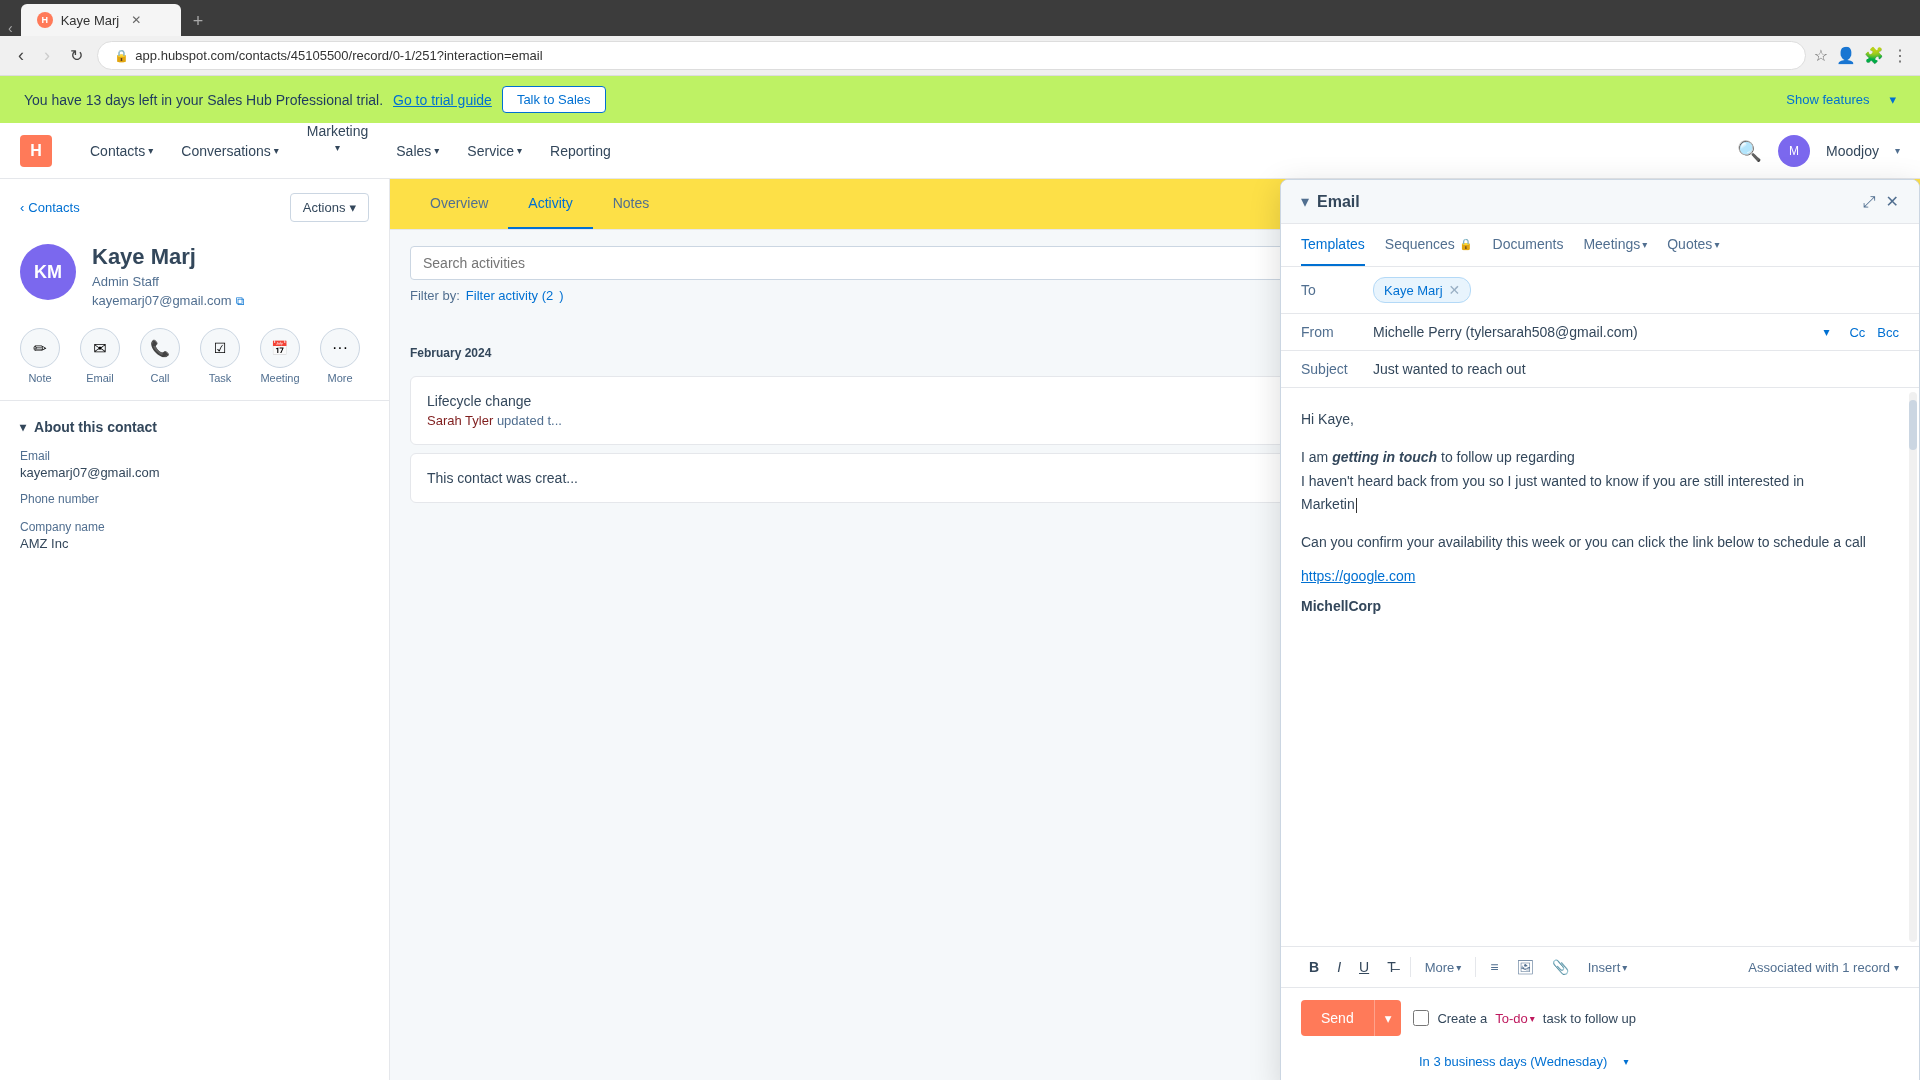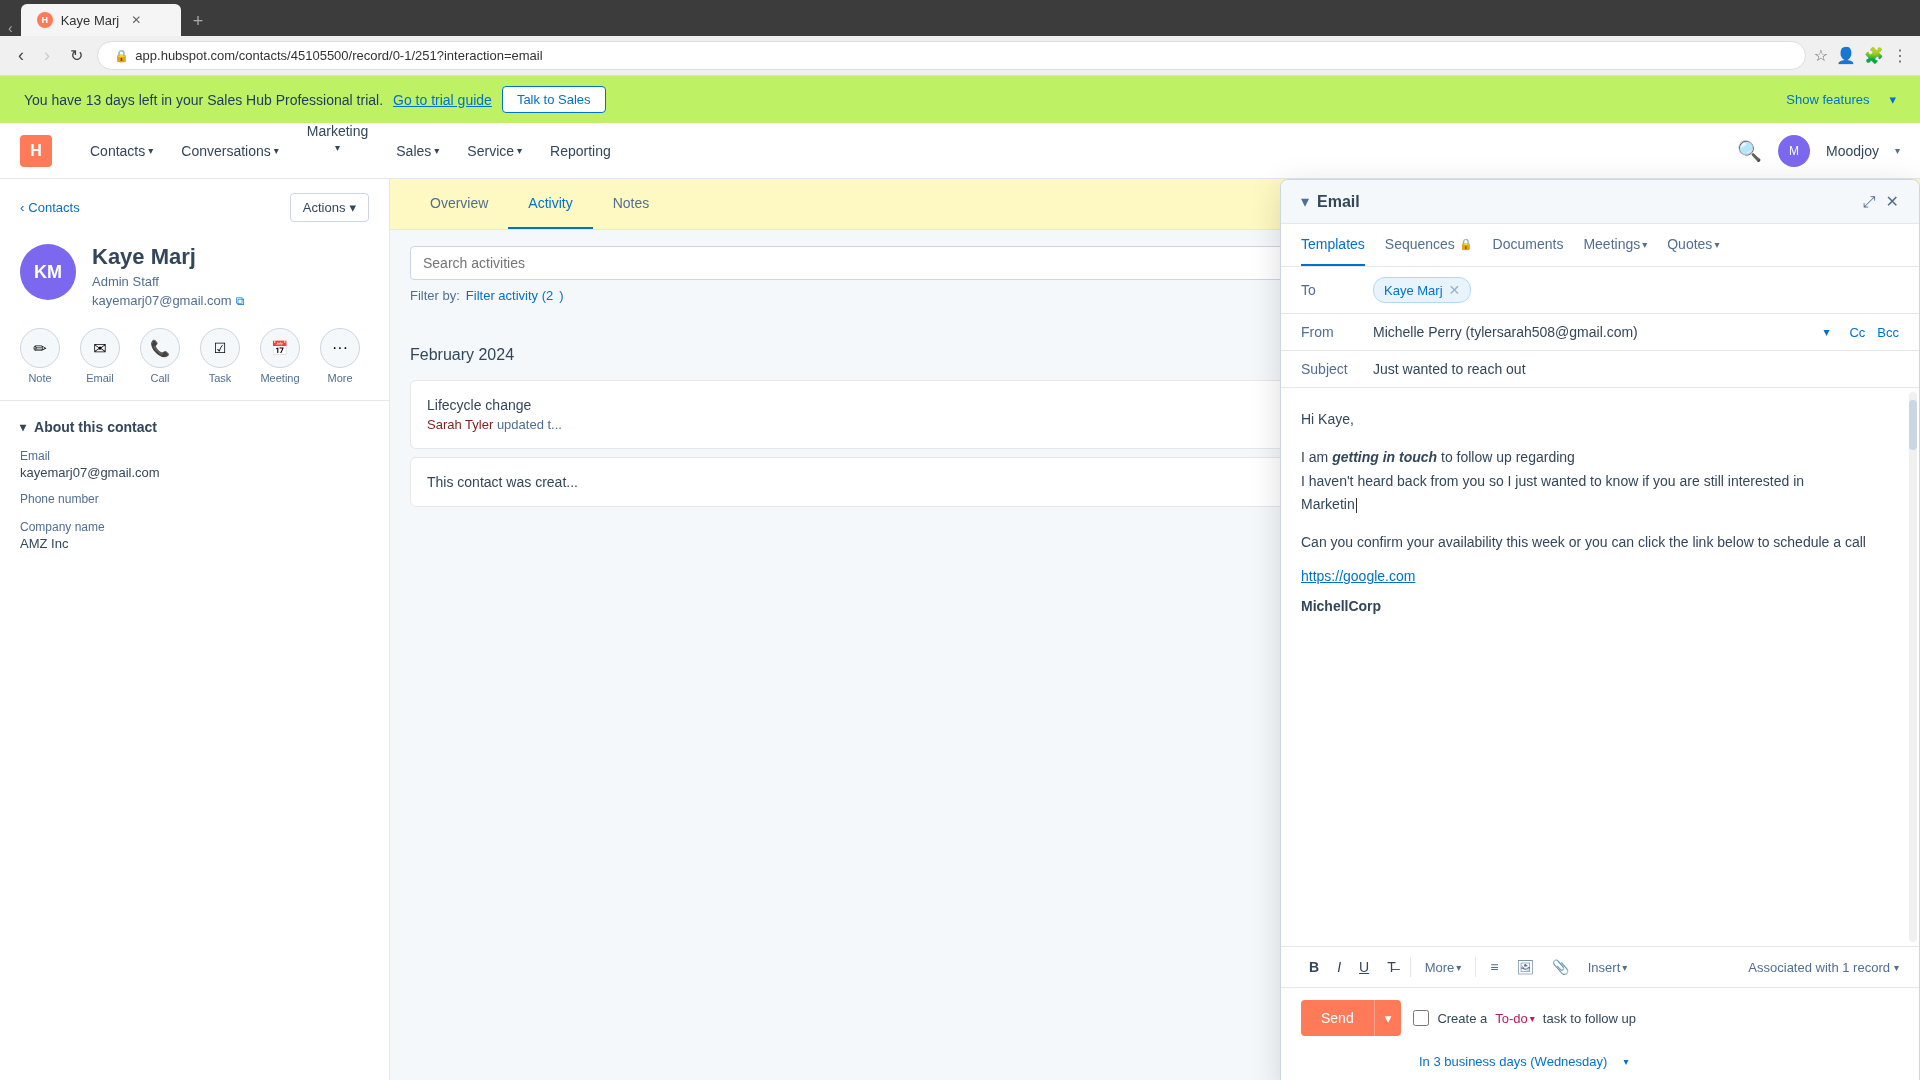--- a/index.html
+++ b/index.html
@@ -169,21 +169,21 @@
         <div style="font-size:13px;color:#33475b;margin-top:2px;"></div>
       </div>
       <div style="padding:6px 0;">
         <div style="font-size:12px;color:#516f90;">Company name</div>
         <div style="font-size:13px;color:#33475b;margin-top:2px;">AMZ Inc</div>
       </div>
     </div>
   </div>
 
   <div style="flex:1;background:#f5f8fa;overflow-y:auto;">
-    <div style="background:#fef9c3;border-bottom:1px solid #e5e7eb;display:flex;padding:0 20px;">
+    <div style="background:#fde047;border-bottom:1px solid #e5e7eb;display:flex;padding:0 20px;">
       <div style="padding:16px 20px;font-size:14px;color:#516f90;cursor:pointer;border-bottom:2px solid transparent;">
         <span>Overview</span>
       </div>
       <div style="padding:16px 20px;font-size:14px;color:#0070d2;cursor:pointer;border-bottom:2px solid #0070d2;font-weight:500;">
         <span>Activity</span>
       </div>
       <div style="padding:16px 20px;font-size:14px;color:#516f90;cursor:pointer;border-bottom:2px solid transparent;">
         <span>Notes</span>
       </div>
     </div>
@@ -201,21 +201,21 @@
       <span style="color:#0070d2;">)</span>
     </div>
 
     <div style="display:flex;justify-content:flex-end;padding:0 20px 8px;">
       <button style="background:none;border:none;font-size:13px;color:#516f90;cursor:pointer;display:flex;align-items:center;gap:4px;">
         <span>Collapse all</span>
         <span>▾</span>
       </button>
     </div>
 
-    <div style="padding:8px 20px;font-size:16px;font-weight:400;color:#33475b;">February 2024</div>
+    <div style="padding:8px 20px;font-size:12px;font-weight:700;color:#33475b;">February 2024</div>
 
     <div style="background:white;margin:8px 20px;border-radius:6px;padding:16px;border:1px solid #e5e7eb;">
       <div style="display:flex;justify-content:space-between;">
         <span style="font-size:14px;font-weight:500;color:#33475b;">Lifecycle change</span>
         <span style="font-size:12px;color:#99afc4;">10:50 AM GMT+8</span>
       </div>
       <div style="font-size:13px;color:#516f90;margin-top:4px;">
         <span style="color:#7f1d1d;cursor:pointer;">Sarah Tyler</span>
         <span> updated t...</span>
       </div>

